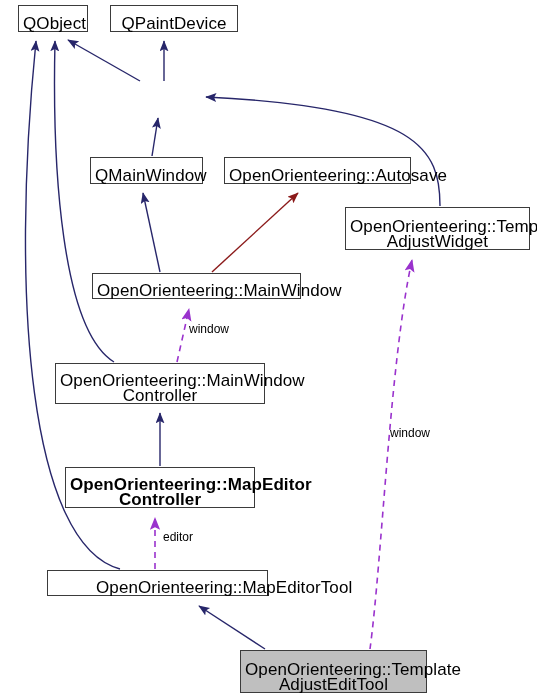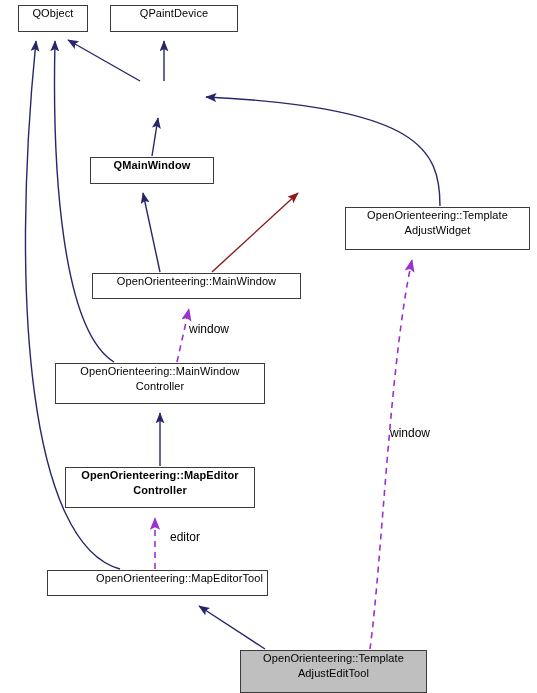--- a/index.html
+++ b/index.html
@@ -26,25 +26,25 @@
     width: 537px;
     height: 693px;
     pointer-events: none;
   }
   .node {
     position: absolute;
     box-sizing: border-box;
     border: 1px solid #3b3b3b;
     background: #ffffff;
     display: flex;
-    align-items: flex-start;
+    align-items: flex-end;
     justify-content: center;
     text-align: center;
     color: #000000;
-    font-size: 11px;
+    font-size: 17px;
     line-height: 15px;
     letter-spacing: 0.1px;
     white-space: pre-line;
     z-index: 3;
   }
   .node.highlight {
     background: #bfbfbf;
   }
   .node-label {
     display: block;
@@ -110,24 +110,27 @@
 
   <div class="node" style="left:18px; top:5px; width:70px; height:27px;">
     <span class="node-label">QObject</span>
   </div>
 
   <div class="node" style="left:110px; top:5px; width:128px; height:27px;">
     <span class="node-label">QPaintDevice</span>
   </div>
 
 
-  <div class="node" style="left:90px; top:157px; width:124px; height:27px;font-weight:bold;">
+  <div class="node" style="left:90px; top:157px; width:113px; height:27px;">
     <span class="node-label">QMainWindow</span>
   </div>
 
+  <div class="node" style="left:224px; top:157px; width:187px; height:27px;">
+    <span class="node-label">OpenOrienteering::Autosave</span>
+  </div>
 
   <div class="node" style="left:345px; top:207px; width:185px; height:43px;">
     <span class="node-label">OpenOrienteering::Template
 AdjustWidget</span>
   </div>
 
   <div class="node" style="left:92px; top:273px; width:209px; height:26px;">
     <span class="node-label">OpenOrienteering::MainWindow</span>
   </div>
 
@@ -145,17 +148,17 @@
     <span class="node-label">OpenOrienteering::MapEditorTool</span>
   </div>
 
   <div class="node highlight" style="left:240px; top:650px; width:187px; height:43px;">
     <span class="node-label">OpenOrienteering::Template
 AdjustEditTool</span>
   </div>
 
   <div class="edge-label" style="left:181px; top:323px;margin-left:8px;">window</div>
 
-  <div class="edge-label" style="left:163px; top:531px;margin-left:7px;">editor</div>
+  <div class="edge-label" style="left:163px; top:531px;">editor</div>
 
   <div class="edge-label" style="left:390px; top:427px;">window</div>
 
 </div>
 
 </body></html>

